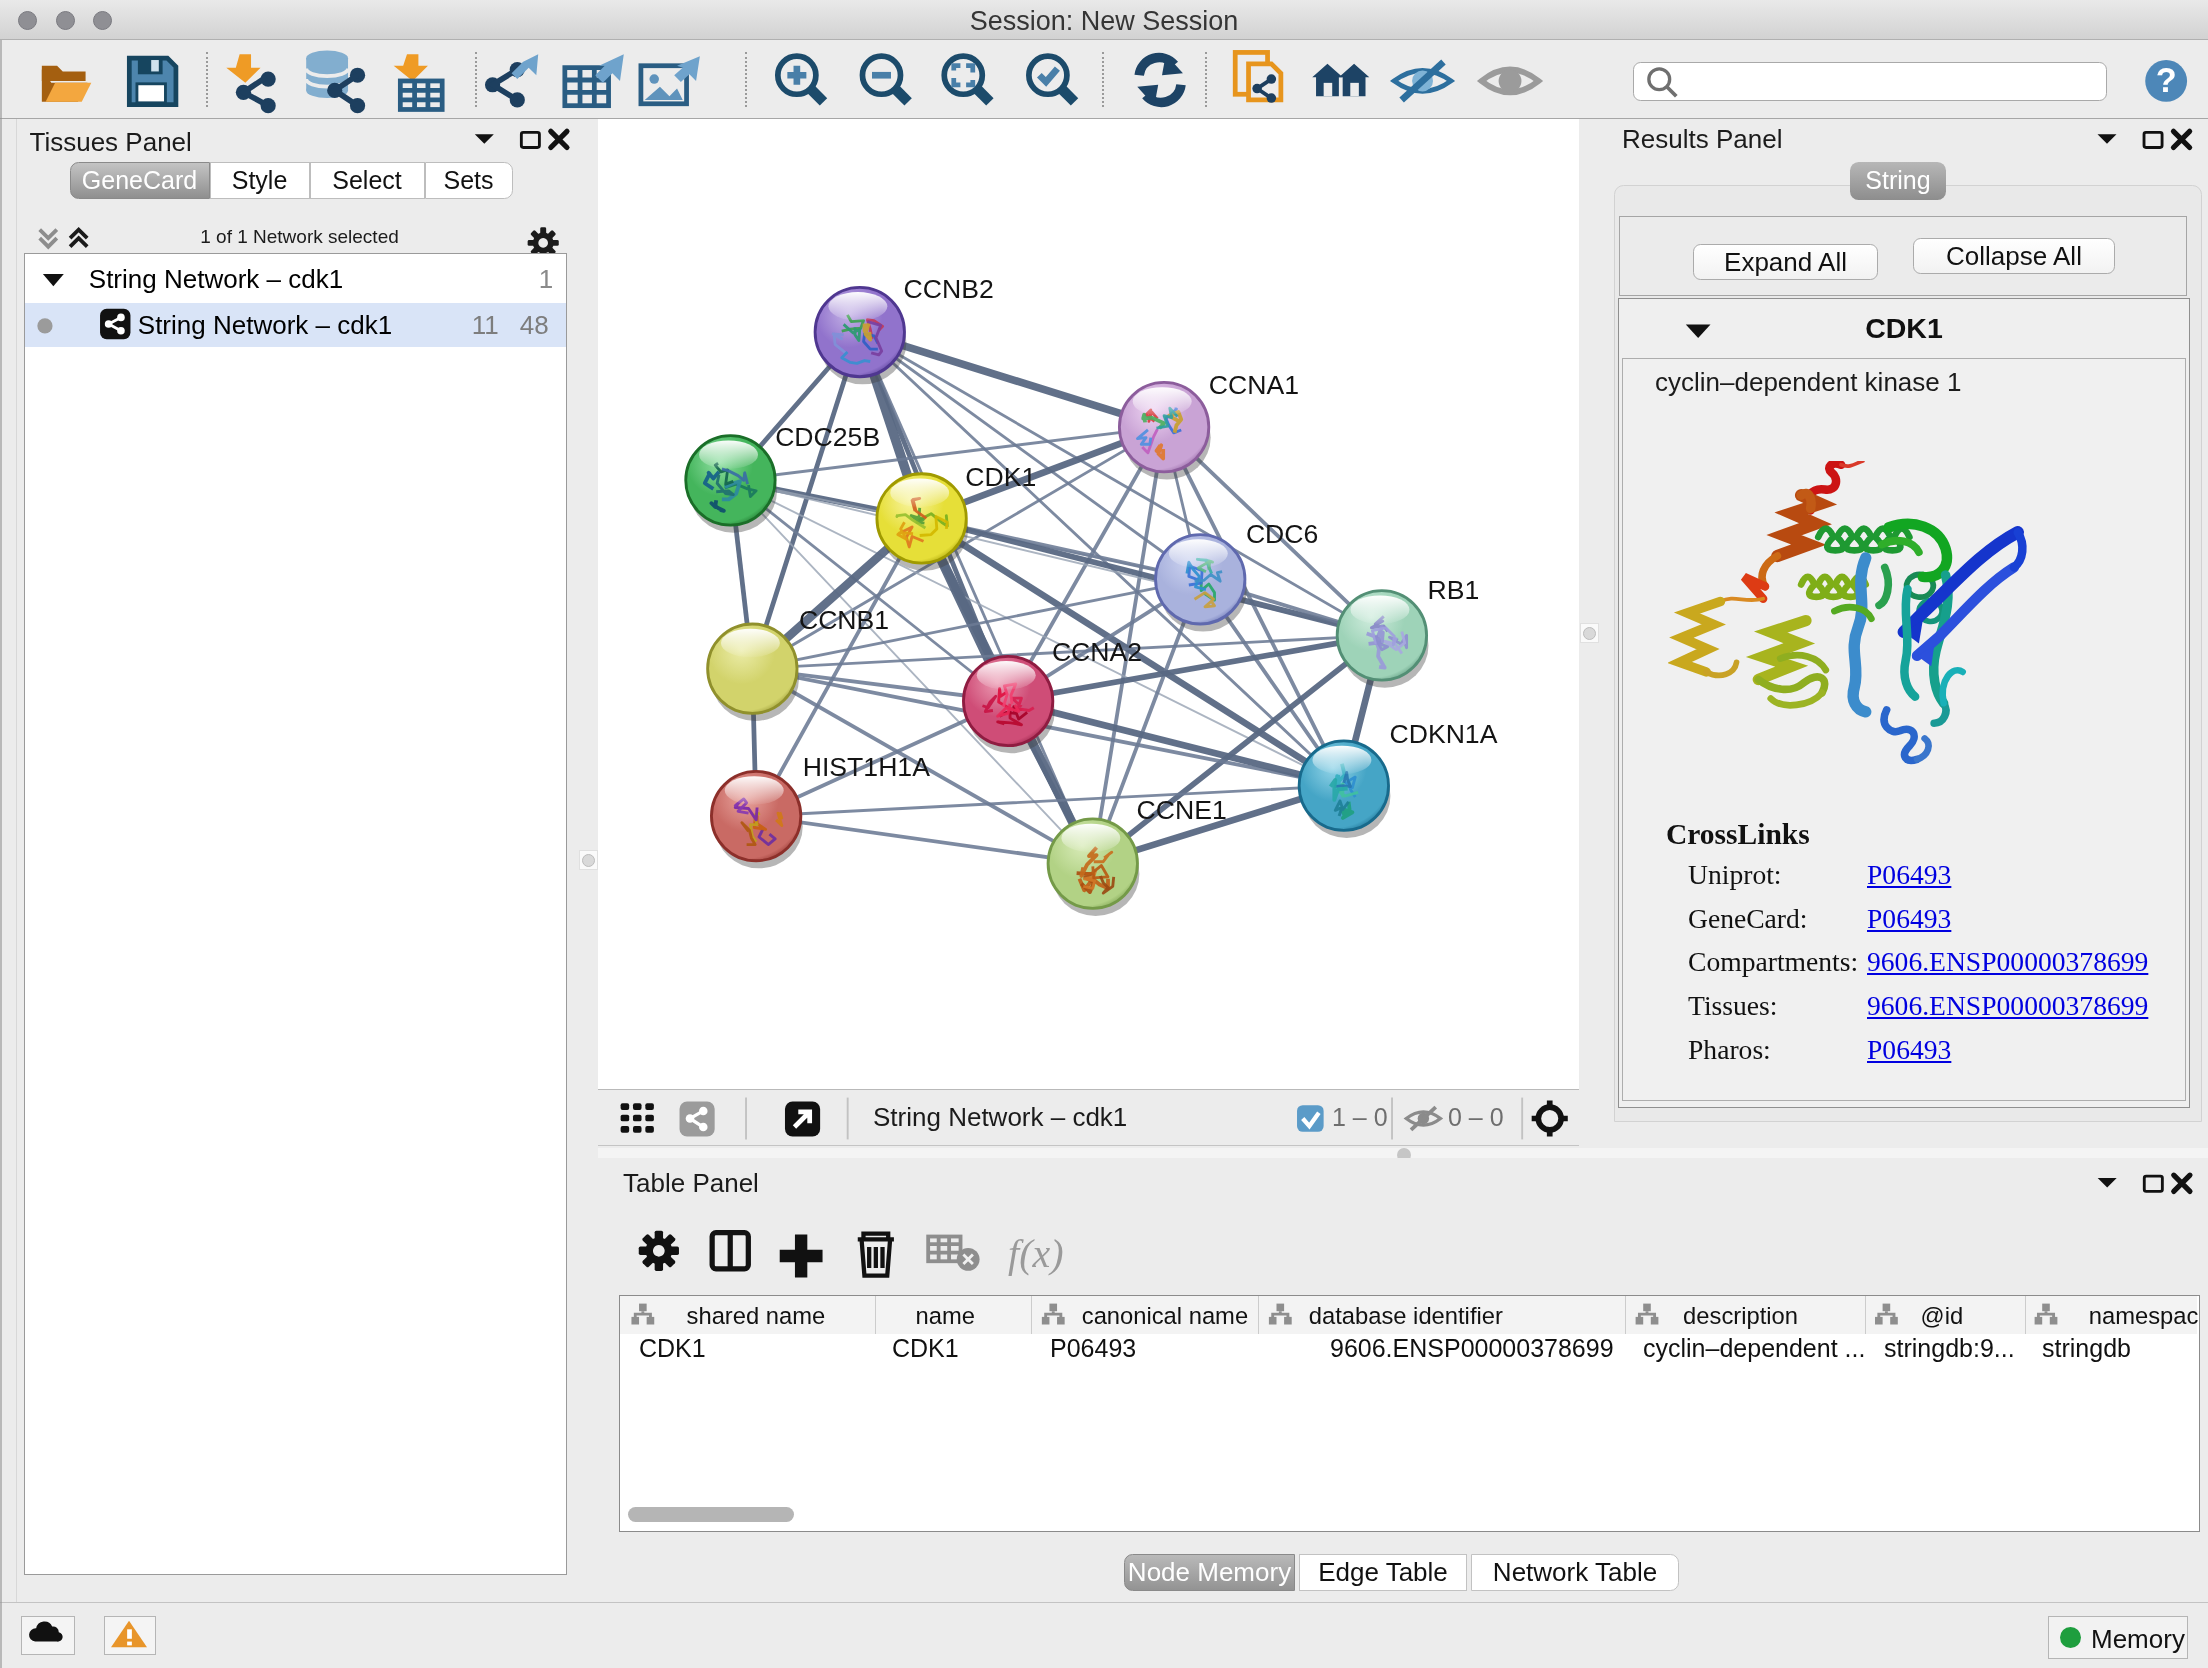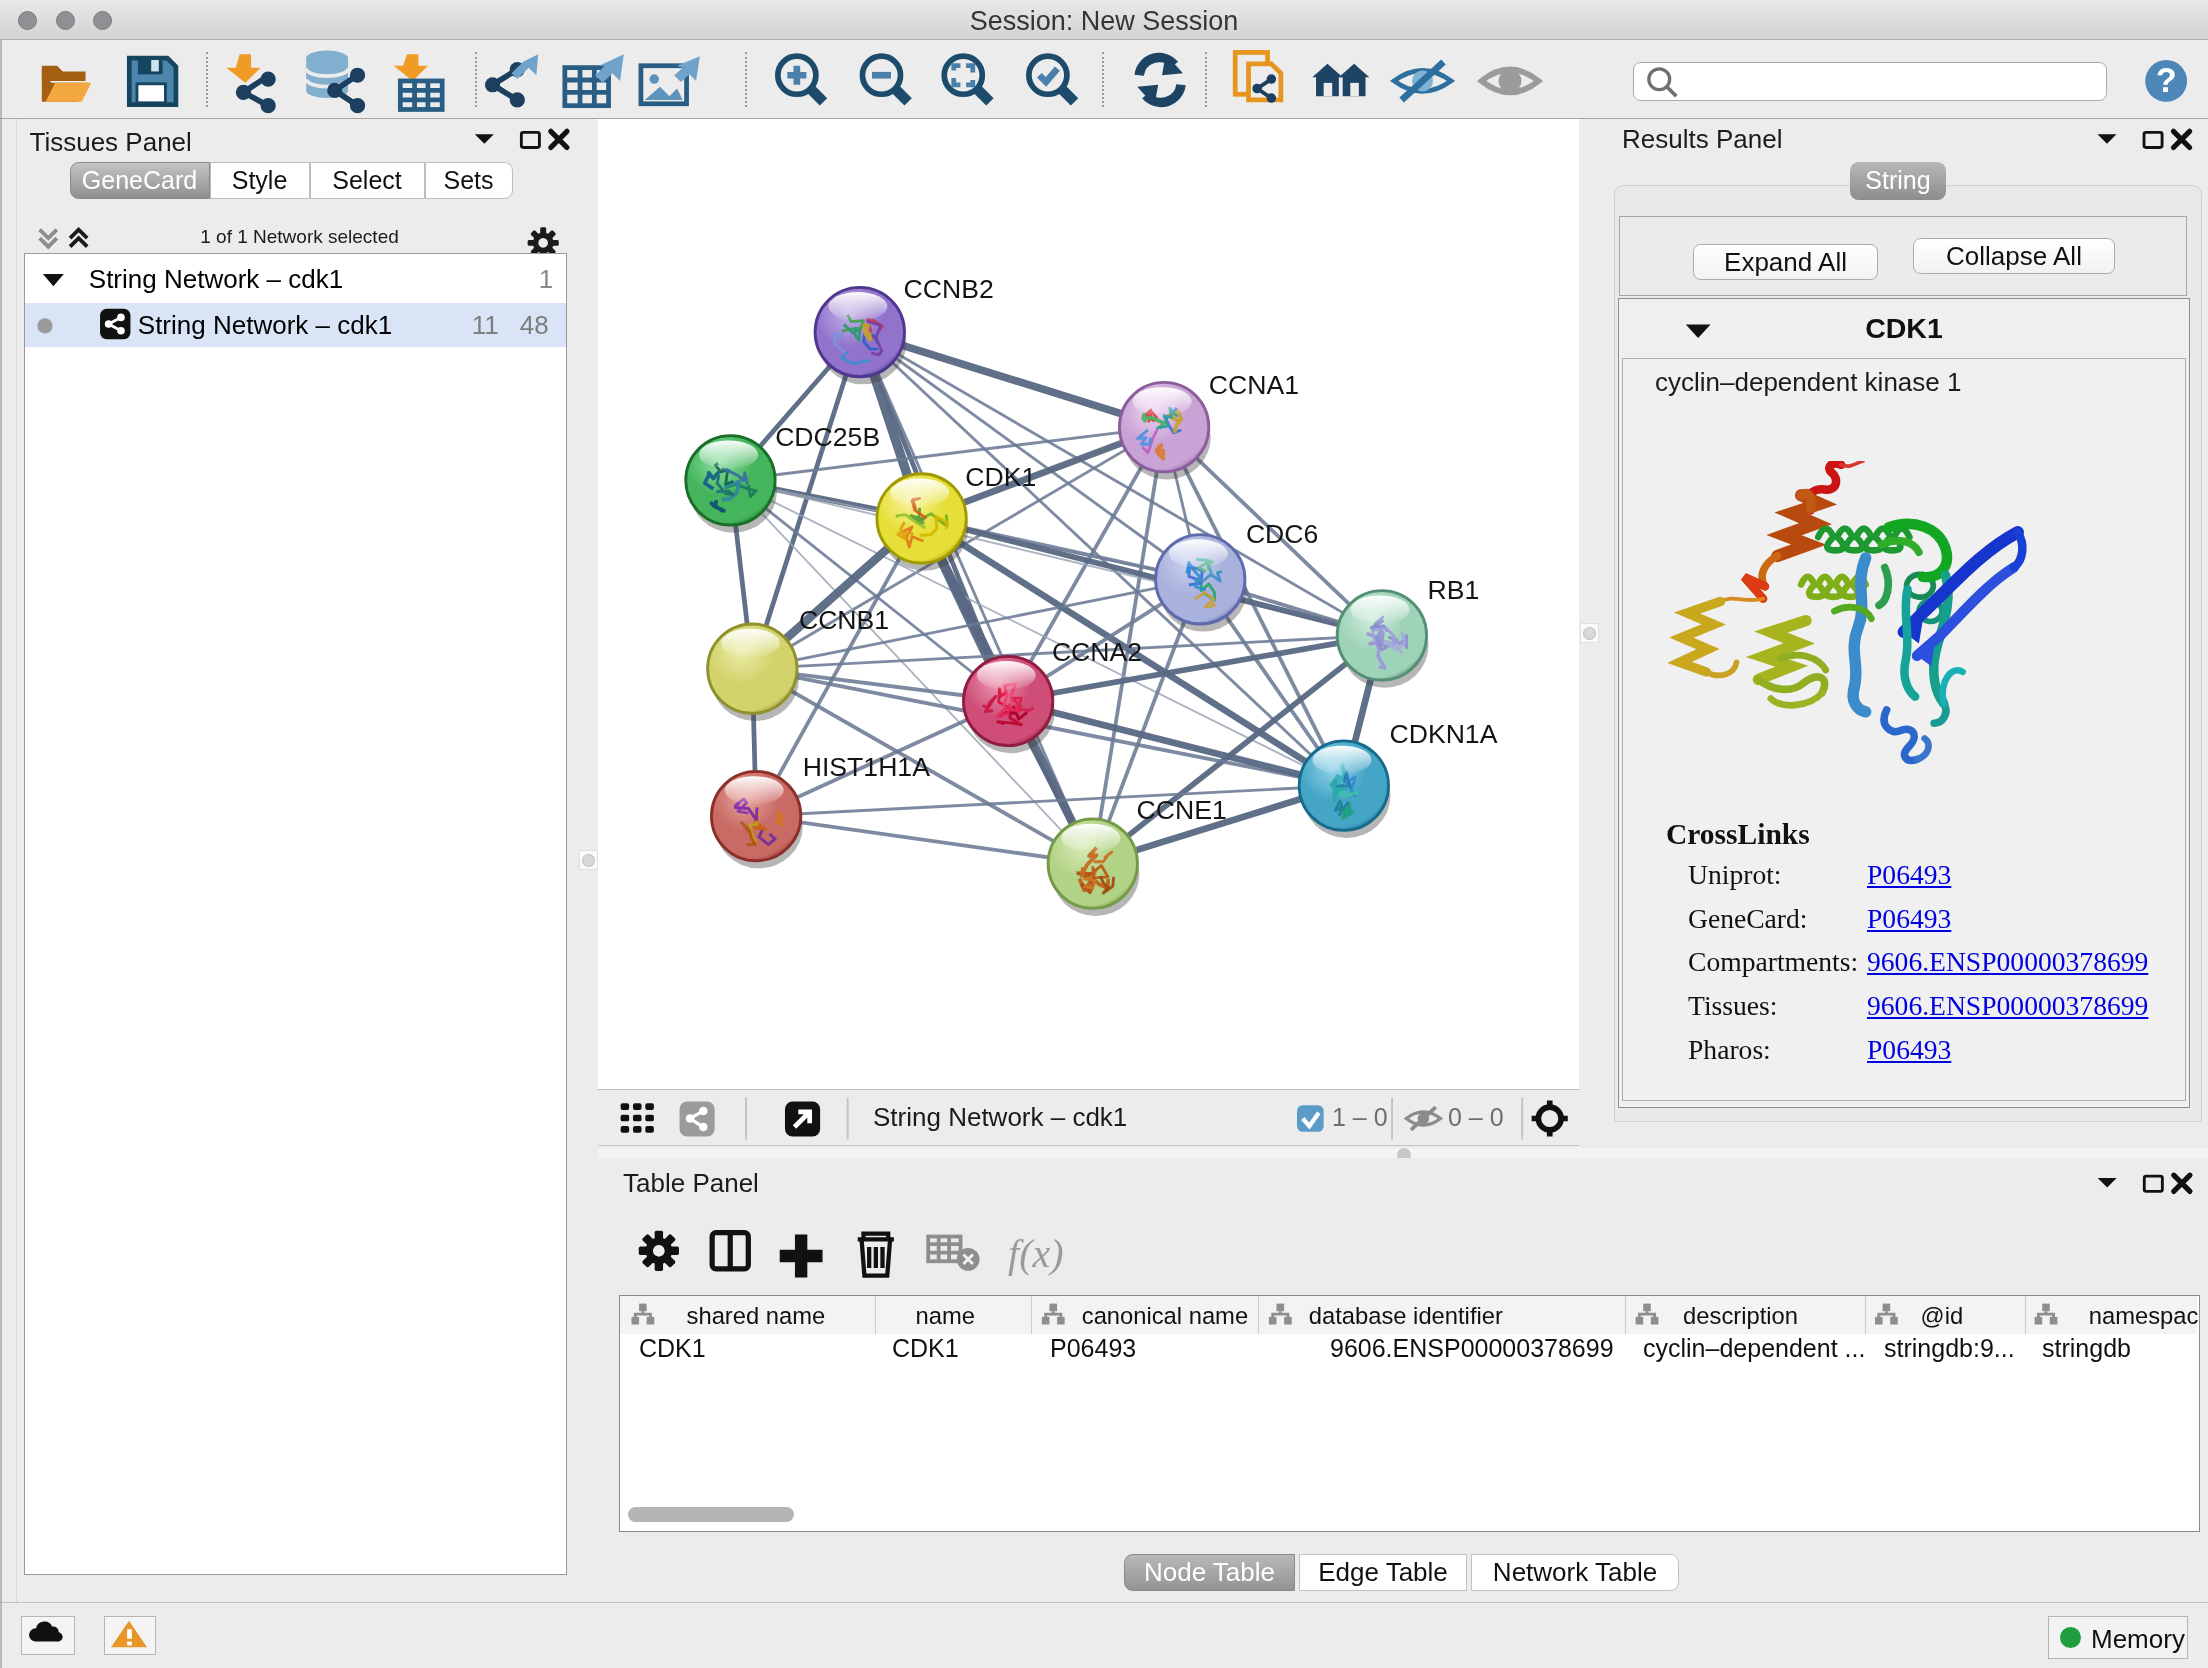--- a/index.html
+++ b/index.html
@@ -796,21 +796,21 @@
     <div class="td" style="left:19px;">CDK1</div>
     <div class="td" style="left:272px;">CDK1</div>
     <div class="td" style="left:430px;">P06493</div>
     <div class="td" style="left:710px;">9606.ENSP00000378699</div>
     <div class="td" style="left:1023px;">cyclin–dependent ...</div>
     <div class="td" style="left:1264px;">stringdb:9...</div>
     <div class="td" style="left:1422px;">stringdb</div>
 
     <div style="position:absolute;left:7.6px;top:211px;width:166px;height:15px;border-radius:7.6px;background:#b5b5b5;"></div>
   </div>
-  <div class="bottomtab" style="left:527px;width:171px;background:linear-gradient(#b9b9b9,#939393);color:#fff;border-color:#8a8a8a;border-radius:8.6px 0 0 8.6px;">Node Table</div>
+  <div class="bottomtab" style="left:527px;width:171px;background:linear-gradient(#b9b9b9,#939393);color:#fff;border-color:#8a8a8a;border-radius:8.6px 0 0 8.6px;">Node Memory</div>
   <div class="bottomtab" style="left:702px;width:168px;">Edge Table</div>
   <div class="bottomtab" style="left:874px;width:208px;border-radius:0 8.6px 8.6px 0;">Network Table</div>
 </div>
 <div id="statusbar" class="abs">
   <div style="position:absolute;left:21px;top:13.3px;width:54px;height:39px;background:#f4f4f4;border:1.9px solid #b5b5b5;">
     <svg width="50" height="35" viewBox="0 0 53 37">
         <path d="M14 26 a7 7 0 0 1 1 -14 a9 9 0 0 1 17 -2 a6 6 0 0 1 7 6 a5 5 0 0 1 -2 10 z" fill="#111"></path>
       </svg>
   </div>
   <div style="position:absolute;left:104px;top:13.3px;width:52px;height:39px;background:#f4f4f4;border:1.9px solid #b5b5b5;">

